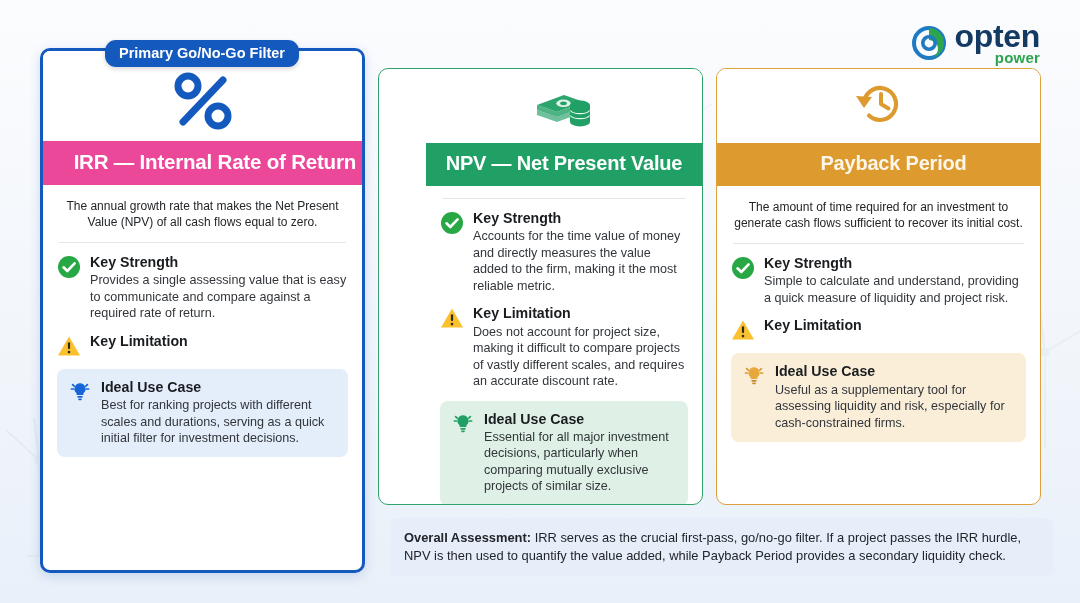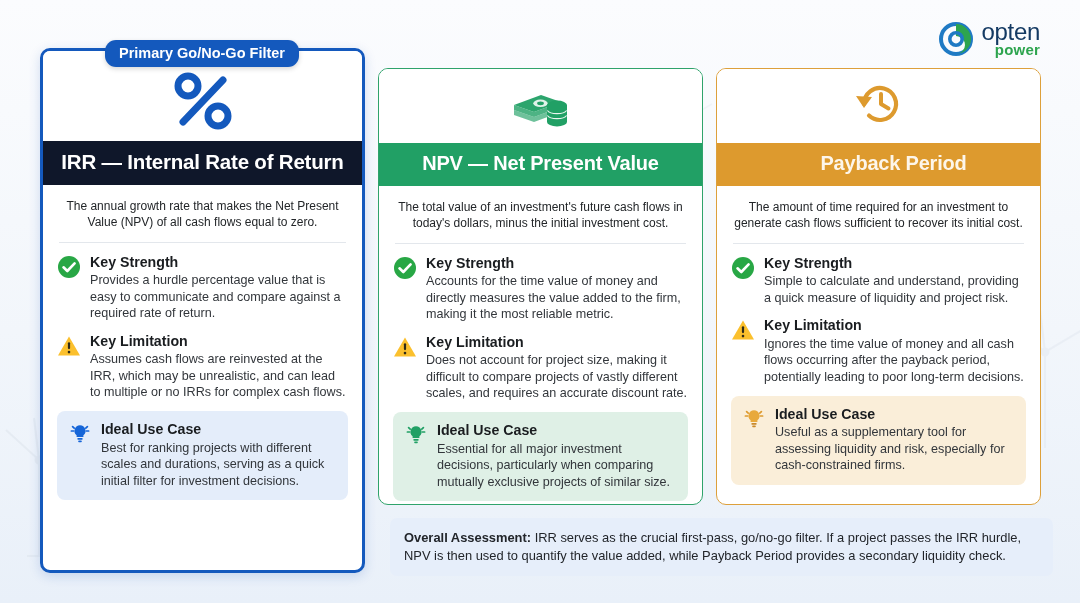--- a/index.html
+++ b/index.html
@@ -16,38 +16,39 @@
       linear-gradient(180deg, #fbfcfe 0%, #f2f6fb 55%, #e9f0f9 100%);
   }
   
   .turbine { position: absolute; opacity: .5; pointer-events: none; }
   .turbine svg { display: block; }
 
   
   .logo { position: absolute; right: 40px; top: 20px; display: flex; align-items: center; gap: 8px; }
   .logo-mark { width: 34px; height: 34px; }
   .logo-text { line-height: 1; }
-  .logo-opten { font-size: 24px; font-weight: normal; color: #143a63; letter-spacing: -.3px; display:block; }
+  .logo-opten { font-size: 32px; font-weight: bold; color: #143a63; letter-spacing: -.3px; display:block; }
   .logo-power { font-size: 15px; font-weight: bold; color: #2da44e; letter-spacing: .2px; display:block; text-align: right; margin-top: -2px; }
 
   
   .card {
     position: absolute;
     background: #ffffff;
     border-radius: 10px;
     overflow: hidden;
   }
   #card-irr {
     left: 40px; top: 48px; width: 325px; height: 525px;
     border: 3px solid #1459bd;
     box-shadow: 0 3px 12px rgba(20,80,180,.18);
   }
   #card-npv {
     left: 378px; top: 68px; width: 325px; height: 437px;
     border: 1.5px solid #2fa36b;
+    padding-left: 47px;
   }
   #card-pb {
     left: 716px; top: 68px; width: 325px; height: 437px;
     border: 1.5px solid #dda03b;
   }
 
   .badge {
     position: absolute; left: 50%; transform: translateX(-50%);
     top: 38px; z-index: 5;
     background: #1459bd; color: #fff;
@@ -65,21 +66,21 @@
     overflow: hidden;
   }
   #card-irr .card-icon-area { height: 90px; padding-top: 14px; }
 
   .card-title {
     color: #fff; text-align: center;
     font-size: 20px; font-weight: bold;
     padding: 9px 6px 11px;
     letter-spacing: -.2px;
   }
-  #card-irr .card-title { background: #0f172a; font-size: 20.5px; }
+  #card-irr .card-title { background: #ec4899; font-size: 20.5px; text-align: right; }
   #card-npv .card-title { background: #21a065; }
   #card-pb  .card-title { background: #dd9a2e; color: #fdf6ea; padding-left: 36px; }
 
   .card-body { padding: 12px 14px 10px; }
 
   .definition {
     font-size: 12px; line-height: 1.33;
     color: #232629; text-align: center;
     padding: 2px 2px 11px;
   }
@@ -220,35 +221,34 @@
 
       <div class="point">
         <span class="point-icon">
           <svg width="24" height="24" viewBox="0 0 24 24">
               <circle cx="12" cy="12" r="11" fill="#28a745"></circle>
           <path d="M6.5 12.3 L10.3 16 L17.6 8.4" fill="none" stroke="#fff" stroke-width="2.6" stroke-linecap="round" stroke-linejoin="round"></path>
             </svg>
         </span>
         <div class="point-txt">
           <div class="point-h">Key Strength</div>
-          <div class="point-p">Provides a hurdle percentage value that is easy to communicate and compare against a required rate of return.</div>
+          <div class="point-p">Provides a single assessing value that is easy to communicate and compare against a required rate of return.</div>
         </div>
       </div>
 
       <div class="point">
         <span class="point-icon">
           <svg width="24" height="24" viewBox="0 0 24 24">
               <path d="M12 2.6 L23 21.4 L1 21.4 Z" fill="#fbc02d"></path>
           <rect x="10.9" y="8.2" width="2.2" height="7" rx="1.1" fill="#2e2a18"></rect>
               <circle cx="12" cy="18.1" r="1.3" fill="#2e2a18"></circle>
             </svg>
         </span>
         <div class="point-txt">
           <div class="point-h">Key Limitation</div>
-          <div class="point-p">Assumes cash flows are reinvested at the IRR, which may be unrealistic, and can lead to multiple or no IRRs for complex cash flows.</div>
         </div>
       </div>
 
       <div class="usecase">
         <span class="point-icon">
           <svg width="24" height="24" viewBox="0 0 24 24">
               <g stroke="#1565d8" stroke-width="1.7" stroke-linecap="round">
                 <path d="M3.4 9 L5.6 9"></path>
                 <path d="M18.4 9 L20.6 9"></path>
                 <path d="M4.6 4.6 L6.2 6.2"></path>
@@ -282,21 +282,20 @@
             <g stroke="#ffffff" stroke-width="1.1" fill="none" opacity=".9">
               <path d="M36.4 32.5 a10 4.4 0 0 0 19.2 0"></path>
               <path d="M36.4 37.5 a10 4.4 0 0 0 19.2 0"></path>
             </g>
           </g>
         </svg>
       </span>
     </div>
     <div class="card-title">NPV — Net Present Value</div>
     <div class="card-body">
-      <div class="definition">The total value of an investment's future cash flows in today's dollars, minus the initial investment cost.</div>
       <div class="divider"></div>
 
       <div class="point">
         <span class="point-icon">
           <svg width="24" height="24" viewBox="0 0 24 24">
               <circle cx="12" cy="12" r="11" fill="#28a745"></circle>
           <path d="M6.5 12.3 L10.3 16 L17.6 8.4" fill="none" stroke="#fff" stroke-width="2.6" stroke-linecap="round" stroke-linejoin="round"></path>
             </svg>
         </span>
         <div class="point-txt">
@@ -372,21 +371,20 @@
       <div class="point">
         <span class="point-icon">
           <svg width="24" height="24" viewBox="0 0 24 24">
               <path d="M12 2.6 L23 21.4 L1 21.4 Z" fill="#fbc02d"></path>
           <rect x="10.9" y="8.2" width="2.2" height="7" rx="1.1" fill="#2e2a18"></rect>
               <circle cx="12" cy="18.1" r="1.3" fill="#2e2a18"></circle>
             </svg>
         </span>
         <div class="point-txt">
           <div class="point-h">Key Limitation</div>
-          <div class="point-p">Ignores the time value of money and all cash flows occurring after the payback period, potentially leading to poor long-term decisions.</div>
         </div>
       </div>
 
       <div class="usecase">
         <span class="point-icon">
           <svg width="24" height="24" viewBox="0 0 24 24">
               <g stroke="#dd9a2e" stroke-width="1.7" stroke-linecap="round">
                 <path d="M3.4 9 L5.6 9"></path>
                 <path d="M18.4 9 L20.6 9"></path>
                 <path d="M4.6 4.6 L6.2 6.2"></path>

